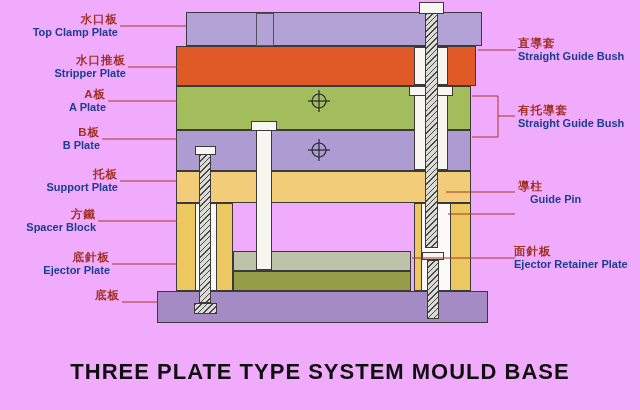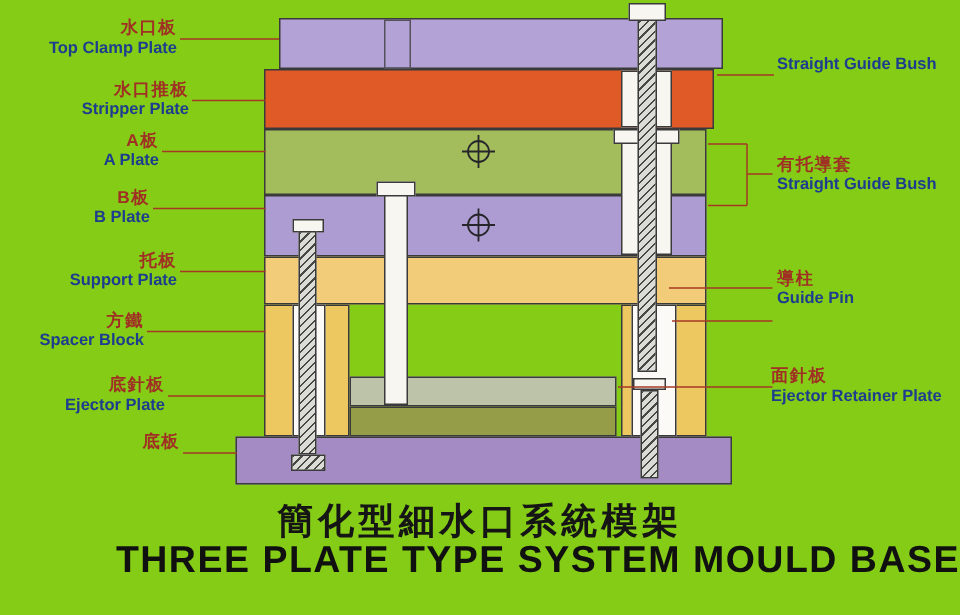--- a/index.html
+++ b/index.html
@@ -1,17 +1,17 @@
 <!DOCTYPE html>
 <html><head>
 <meta charset="utf-8">
 <style>
   html,body{margin:0;padding:0;background:#e8e6e2;}
   .page{
-    position:relative;width:640px;height:410px;background:#84cc16;
+    position:relative;width:640px;height:410px;background:#f0abfc;
     overflow:hidden;font-family:"Liberation Sans",sans-serif;
   }
   .plate,.part,.hatch,.channel,.outline{
     position:absolute;box-sizing:border-box;border:1px solid #3a3a3a;
   }
   .part{background:#f7f6f1;}
   .channel{background:#fbfaf6;}
   .outline{background:transparent;border-color:#55515a;}
   .hatch{
     background-color:#dcdcd6;
@@ -19,22 +19,22 @@
   }
   .label{position:absolute;white-space:nowrap;z-index:8;}
   .label-left{text-align:right;}
   .label .cn{font-weight:bold;font-size:11.5px;line-height:13px;letter-spacing:1px;}
   .label .en{font-weight:bold;font-size:11px;line-height:12px;}
   .title-cn{
     position:absolute;top:331px;left:0;width:640px;text-align:center;
     font-weight:bold;font-size:24px;letter-spacing:3px;color:#151515;z-index:8;
   }
   .title-en{
-    position:absolute;top:359px;left:0;width:640px;text-align:right;
-    font-weight:bold;font-size:25px;letter-spacing:1px;color:#101010;z-index:8;
+    position:absolute;top:359px;left:0;width:640px;text-align:center;
+    font-weight:bold;font-size:22px;letter-spacing:1px;color:#101010;z-index:8;
   }
   svg.overlay{position:absolute;left:0;top:0;z-index:7;pointer-events:none;}
   svg.overlay line.leader{stroke:#a63826;stroke-width:1;}
   svg.overlay .mark{stroke:#26262a;stroke-width:1.2;fill:none;}
 </style>
 </head>
 <body>
 
 <div class="page">
 
@@ -127,31 +127,31 @@
   </div>
   <div class="label label-left" style="top:251px;right:530px;">
     <div class="cn" style="color: rgb(160, 48, 36);">底針板</div>
     <div class="en" style="color: rgb(29, 61, 143);">Ejector Plate</div>
   </div>
   <div class="label label-left" style="top:289px;right:520px;">
     <div class="cn" style="color: rgb(160, 48, 36);">底板</div>
   </div>
 
   <div class="label" style="top:37px;left:518px;">
+    <div class="cn" style="color: rgb(160, 48, 36);">直導套</div>
     <div class="en" style="color: rgb(29, 61, 143);">Straight Guide Bush</div>
   </div>
   <div class="label" style="top:104px;left:518px;">
     <div class="cn" style="color: rgb(160, 48, 36);">有托導套</div>
     <div class="en" style="color: rgb(29, 61, 143);">Straight Guide Bush</div>
   </div>
   <div class="label" style="top:180px;left:518px;">
     <div class="cn" style="color: rgb(160, 48, 36);">導柱</div>
-    <div class="en" style="color: rgb(29, 61, 143);">Guide Pin</div>
+    <div class="en" style="color: rgb(29, 61, 143); margin-left: 12px;">Guide Pin</div>
   </div>
   <div class="label" style="top:245px;left:514px;">
     <div class="cn" style="color: rgb(160, 48, 36);">面針板</div>
     <div class="en" style="color: rgb(29, 61, 143);">Ejector Retainer Plate</div>
   </div>
 
-  <div class="title-cn">簡化型細水口系統模架</div>
   <div class="title-en">THREE PLATE TYPE SYSTEM MOULD BASE</div>
 
 </div>
 
 </body></html>

